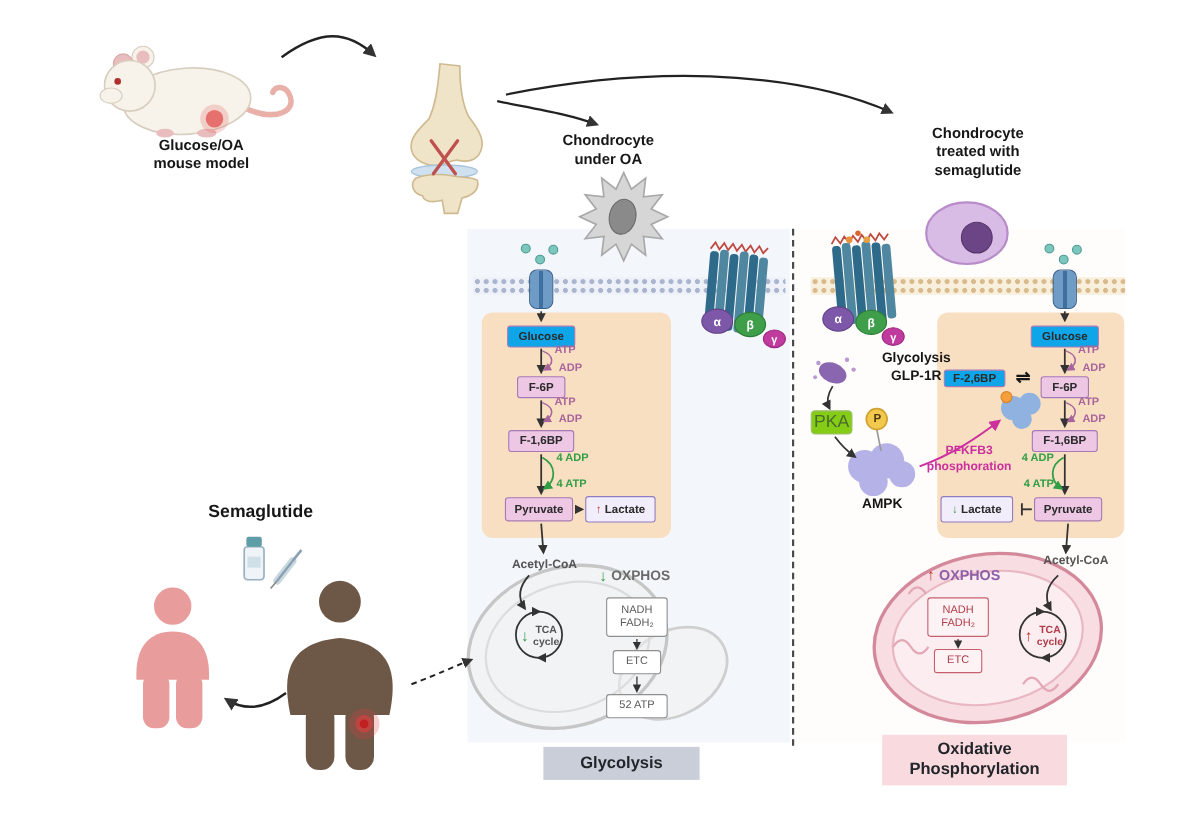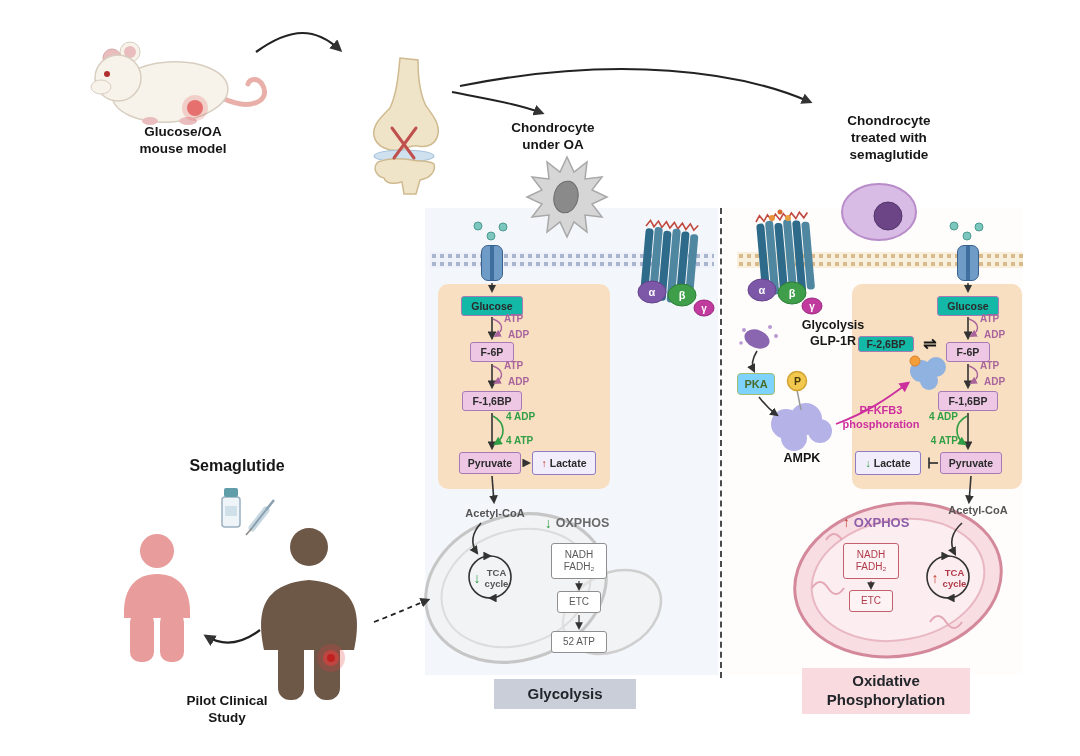--- a/index.html
+++ b/index.html
@@ -9,32 +9,32 @@
   [data-bind]{white-space:pre-line}
   .lbl{position:absolute;font-weight:700;text-align:center;line-height:1.25;color:#161616;z-index:3}
   .panel{position:absolute;z-index:0}
   .orange{position:absolute;z-index:1;background:#f8dfc2;border-radius:10px}
   .membrane{position:absolute;z-index:1;height:16px}
   .mem-left{background-color:#eef1f7;background-image:radial-gradient(circle 2.3px at 4px 4px,#a9b4cf 95%,transparent),radial-gradient(circle 2.3px at 4px 12px,#a9b4cf 95%,transparent);background-size:8px 16px}
   .mem-right{background-color:#f8efdc;background-image:radial-gradient(circle 2.3px at 4px 4px,#d9ba8c 95%,transparent),radial-gradient(circle 2.3px at 4px 12px,#d9ba8c 95%,transparent);background-size:8px 16px}
   .transporter{position:absolute;z-index:2;width:22px;height:36px;border-radius:7px;border:1px solid #39618c;background:linear-gradient(90deg,#6f9cc6 40%,#3e6f9e 40% 60%,#6f9cc6 60%)}
   .divider{position:absolute;z-index:2;border-left:2px dashed #4a4a4a}
   .metab{position:absolute;z-index:3;display:flex;align-items:center;justify-content:center;gap:3px;font-weight:700;font-size:10.5px;color:#2a2a2a;background:#edc7e4;border:1.3px solid #a77ab5;border-radius:3px}
-  .metab.pale{background:#14b8a6}
+  .metab.pale{background:#0ea5e9}
   .metab.lav{background:#f2edfa;border-color:#8f7cc4}
   .chip{position:absolute;z-index:3;display:flex;align-items:center;justify-content:center;font-weight:400;background:#fff;text-align:center;line-height:1.2;border-radius:3px}
   .graybox{border:1.4px solid #8f8f8f;color:#5a5a5a;font-size:10px}
   .redbox{border:1.4px solid #c4606e;color:#b13a4a;font-size:10px;background:#fdf3f4}
   .atp{position:absolute;z-index:3;font-size:10px;font-weight:700;color:#a9649c;line-height:1}
   .gtx{color:#2f9e44}
   .flexrow{position:absolute;z-index:3;display:flex;align-items:center;justify-content:center;gap:4px;font-weight:700}
   .up-red{color:#c0392b;font-weight:800}
   .dn-green{color:#2f9e44;font-weight:800}
   .title-box{position:absolute;z-index:3;display:flex;align-items:center;justify-content:center;font-weight:700;font-size:15px;color:#22262b;text-align:center;line-height:1.25}
-  .pka{position:absolute;z-index:3;display:flex;align-items:center;justify-content:center;font-weight:700;font-size:11px;color:#4a6b2a;background:#7dd3fc;border:1.3px solid #9fbe72;border-radius:4px}
+  .pka{position:absolute;z-index:3;display:flex;align-items:center;justify-content:center;font-weight:400;font-size:16px;color:#4a6b2a;background:#84cc16;border:1.3px solid #9fbe72;border-radius:4px}
   svg{position:absolute;left:0;top:0}
   #bg-layer{z-index:1}
   #arrow-layer{z-index:2}
 </style>
 </head>
 <body>
 
 <div id="scene">
 
   <div class="panel" style="left:425px;top:208px;width:293px;height:467px;background:#f3f6fa"></div>
@@ -349,16 +349,14 @@
     <span class="up-red" style="font-size:14px" data-bind="right_panel.mitochondria.tca_arrow">↑</span>
     <span style="font-size:9.5px;color:#b13a4a;text-align:center" data-bind="right_panel.mitochondria.tca">TCA
 cycle</span>
   </div>
 
   <div class="title-box" style="left:802px;top:668px;width:168px;height:46px;background:#f9dade" data-bind="right_panel.title">Oxidative
 Phosphorylation</div>
   <div class="title-box" style="left:494px;top:679px;width:142px;height:30px;background:#c9ced8" data-bind="left_panel.title">Glycolysis</div>
 
   <div class="lbl" style="left:172px;top:456px;width:130px;font-size:16px;font-weight:600" data-bind="clinical.semaglutide">Semaglutide</div>
-  <div class="lbl" style="left:172px;top:693px;width:110px;font-size:13.5px" data-bind="clinical.pilot_study">Pilot Clinical
-Study</div>
 
 </div>
 
 </body></html>

